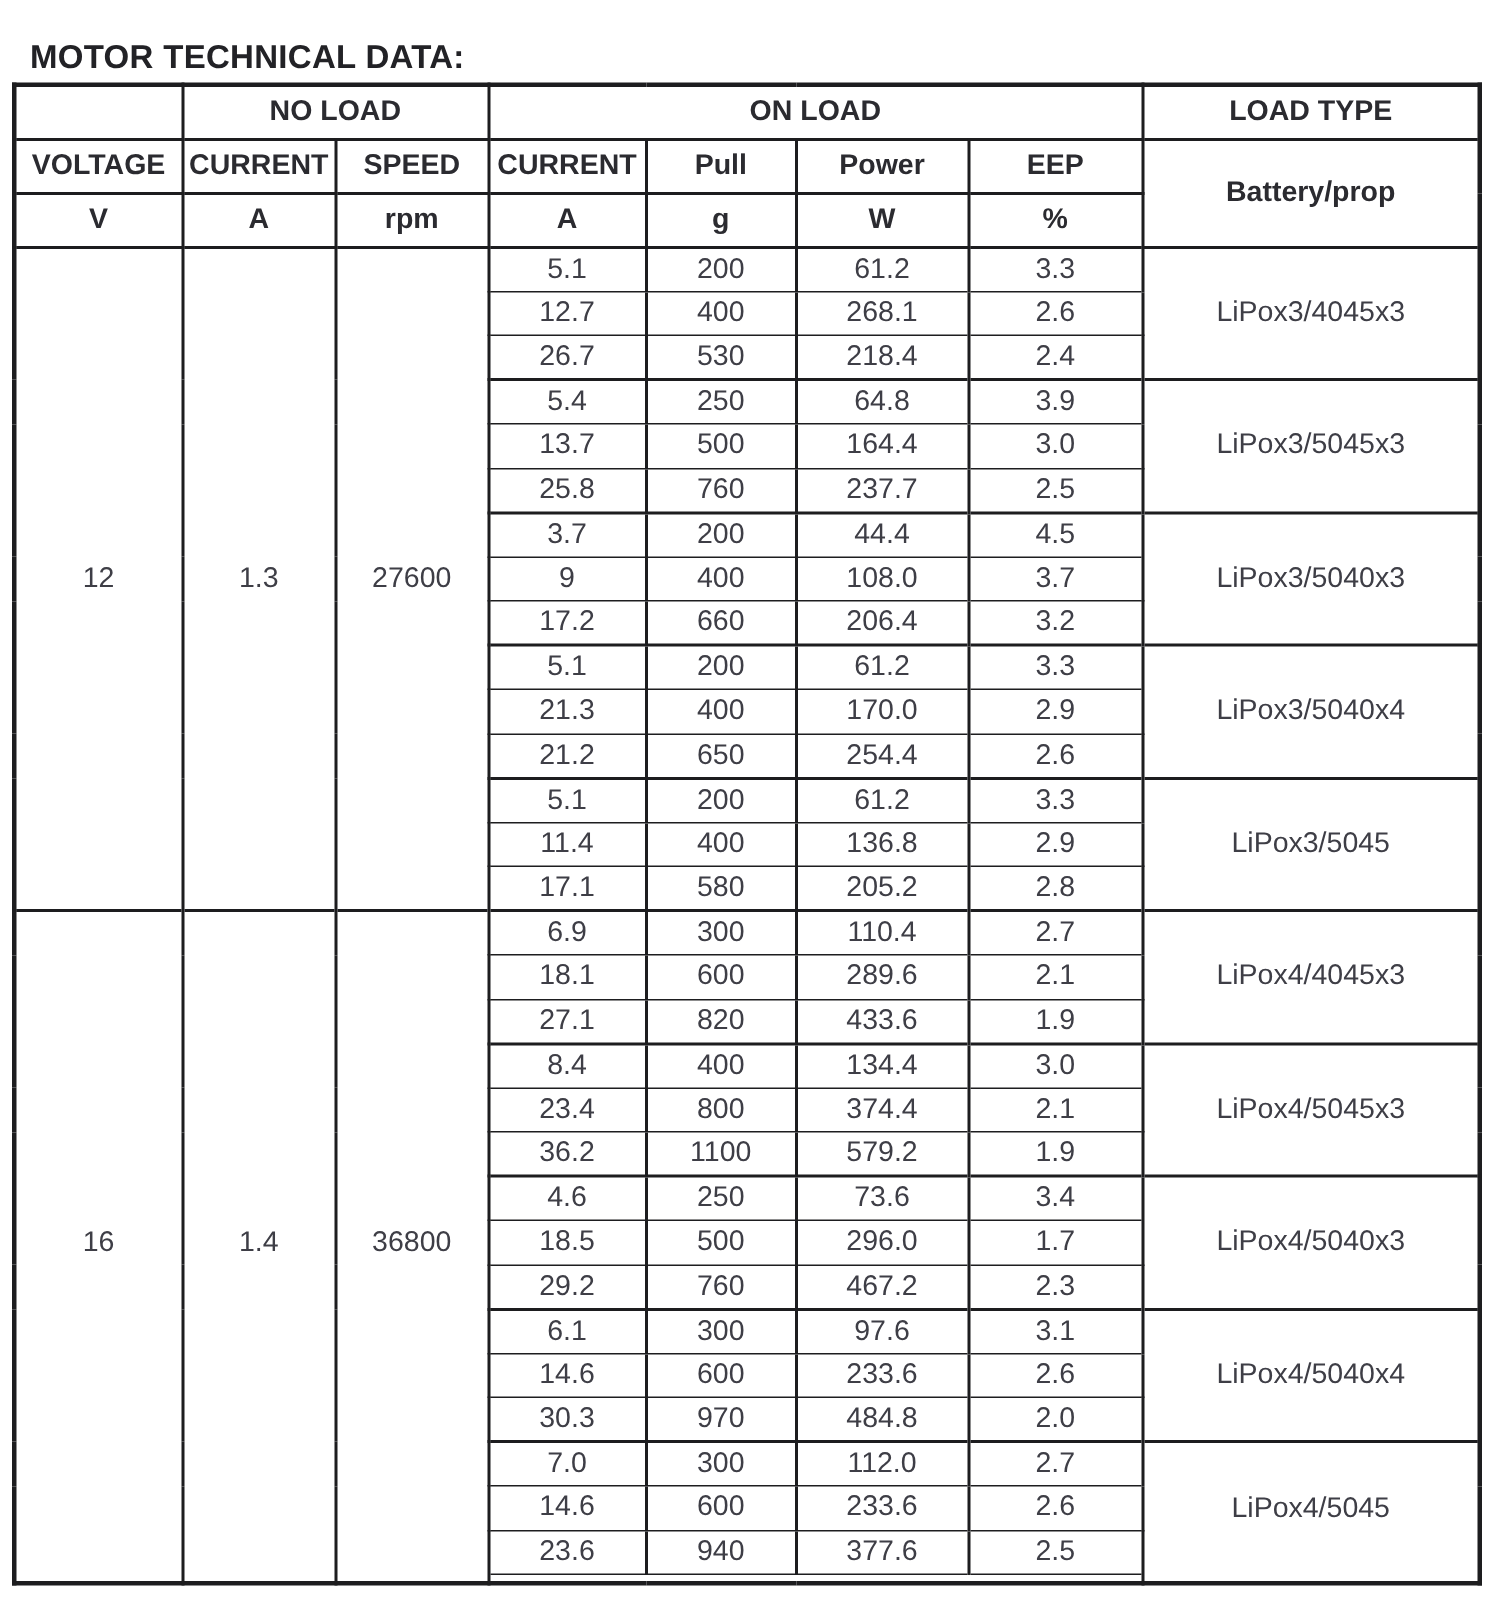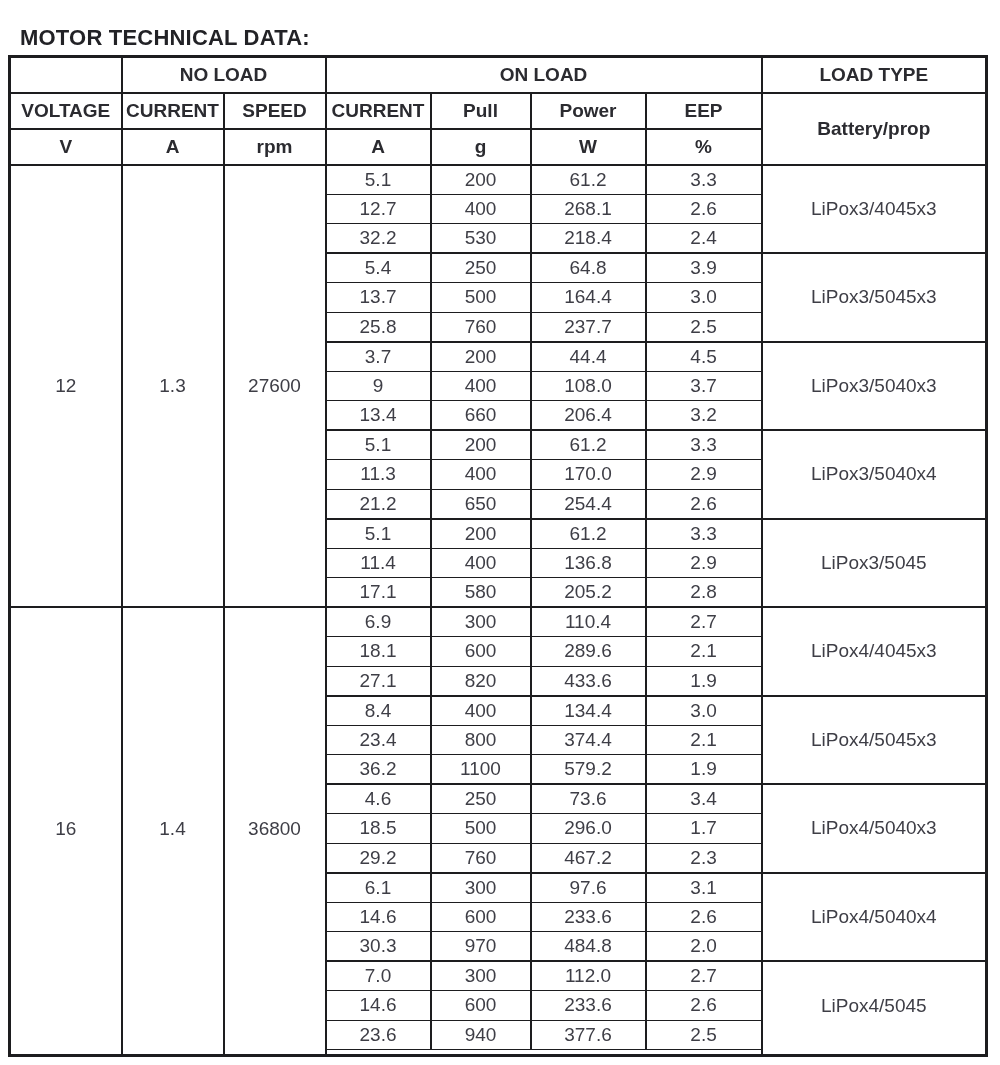--- a/index.html
+++ b/index.html
@@ -131,21 +131,21 @@
           <td>3.3</td>
           <td rowspan="3" class="merged">LiPox3/4045x3</td>
         </tr>
         <tr class="data-row">
           <td>12.7</td>
           <td>400</td>
           <td>268.1</td>
           <td>2.6</td>
         </tr>
         <tr class="data-row">
-          <td>32.2</td>
+          <td>26.7</td>
           <td>530</td>
           <td>218.4</td>
           <td>2.4</td>
         </tr>
         <tr class="data-row subgroup-start">
           <td>5.4</td>
           <td>250</td>
           <td>64.8</td>
           <td>3.9</td>
           <td rowspan="3" class="merged">LiPox3/5045x3</td>
@@ -169,34 +169,34 @@
           <td>4.5</td>
           <td rowspan="3" class="merged">LiPox3/5040x3</td>
         </tr>
         <tr class="data-row">
           <td>9</td>
           <td>400</td>
           <td>108.0</td>
           <td>3.7</td>
         </tr>
         <tr class="data-row">
-          <td>13.4</td>
+          <td>17.2</td>
           <td>660</td>
           <td>206.4</td>
           <td>3.2</td>
         </tr>
         <tr class="data-row subgroup-start">
           <td>5.1</td>
           <td>200</td>
           <td>61.2</td>
           <td>3.3</td>
           <td rowspan="3" class="merged">LiPox3/5040x4</td>
         </tr>
         <tr class="data-row">
-          <td>11.3</td>
+          <td>21.3</td>
           <td>400</td>
           <td>170.0</td>
           <td>2.9</td>
         </tr>
         <tr class="data-row">
           <td>21.2</td>
           <td>650</td>
           <td>254.4</td>
           <td>2.6</td>
         </tr>

